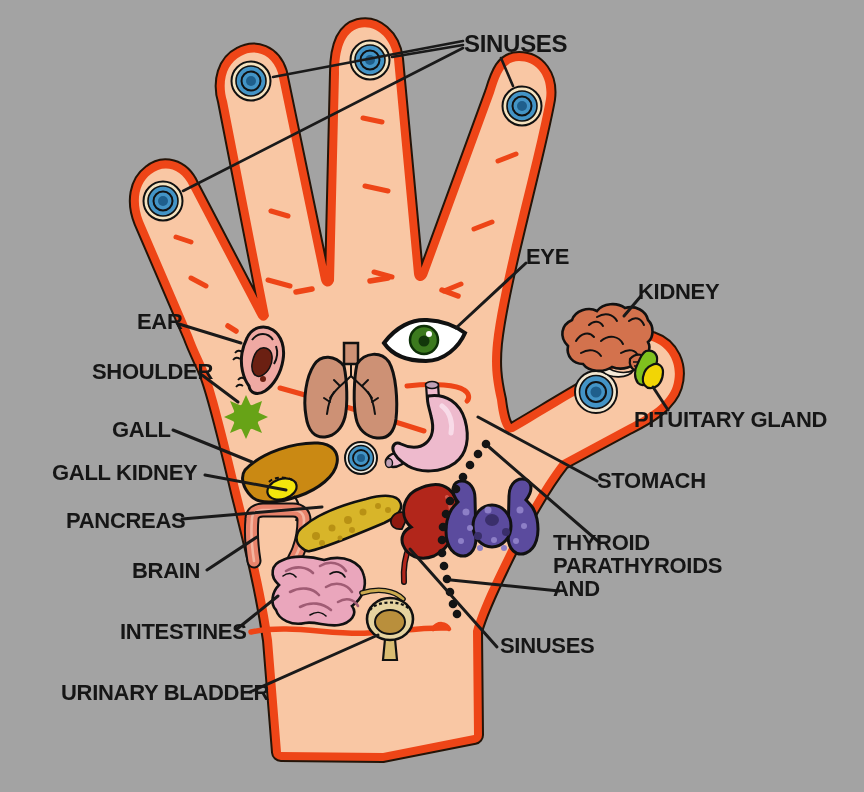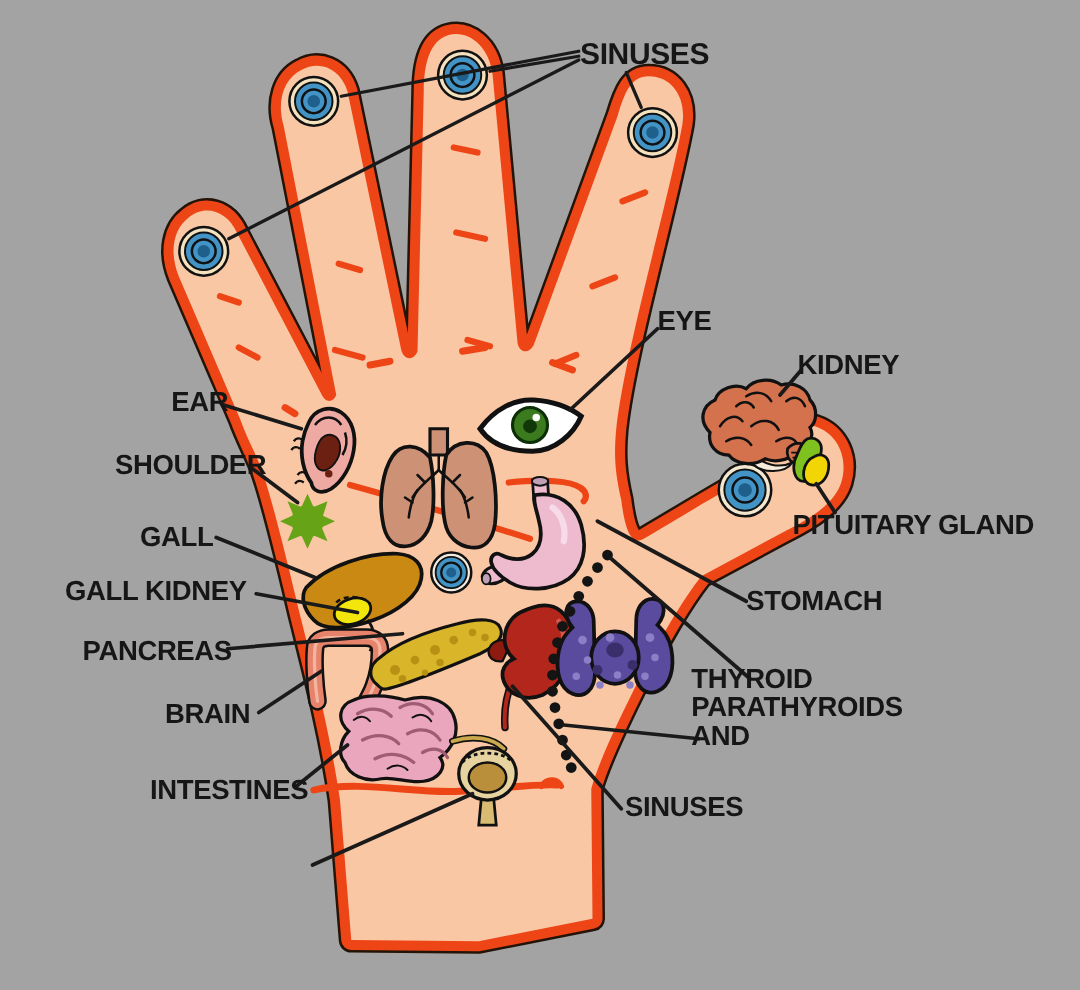--- a/index.html
+++ b/index.html
@@ -304,14 +304,15 @@
   <div class="lbl" style="left:597px;top:470px">STOMACH</div>
   <div class="lbl" style="left:66px;top:510px">PANCREAS</div>
   <div class="lbl thyroid" style="left:553px;top:531px">
     <span>THYROID</span>
     <span>PARATHYROIDS</span>
     <span>AND</span>
   </div>
   <div class="lbl" style="left:132px;top:560px">BRAIN</div>
   <div class="lbl" style="left:120px;top:621px">INTESTINES</div>
   <div class="lbl" style="left:500px;top:635px">SINUSES</div>
+  <div class="lbl" style="left:61px;top:682px">URINARY BLADDER</div>
 
 </div>
 
 </body></html>

